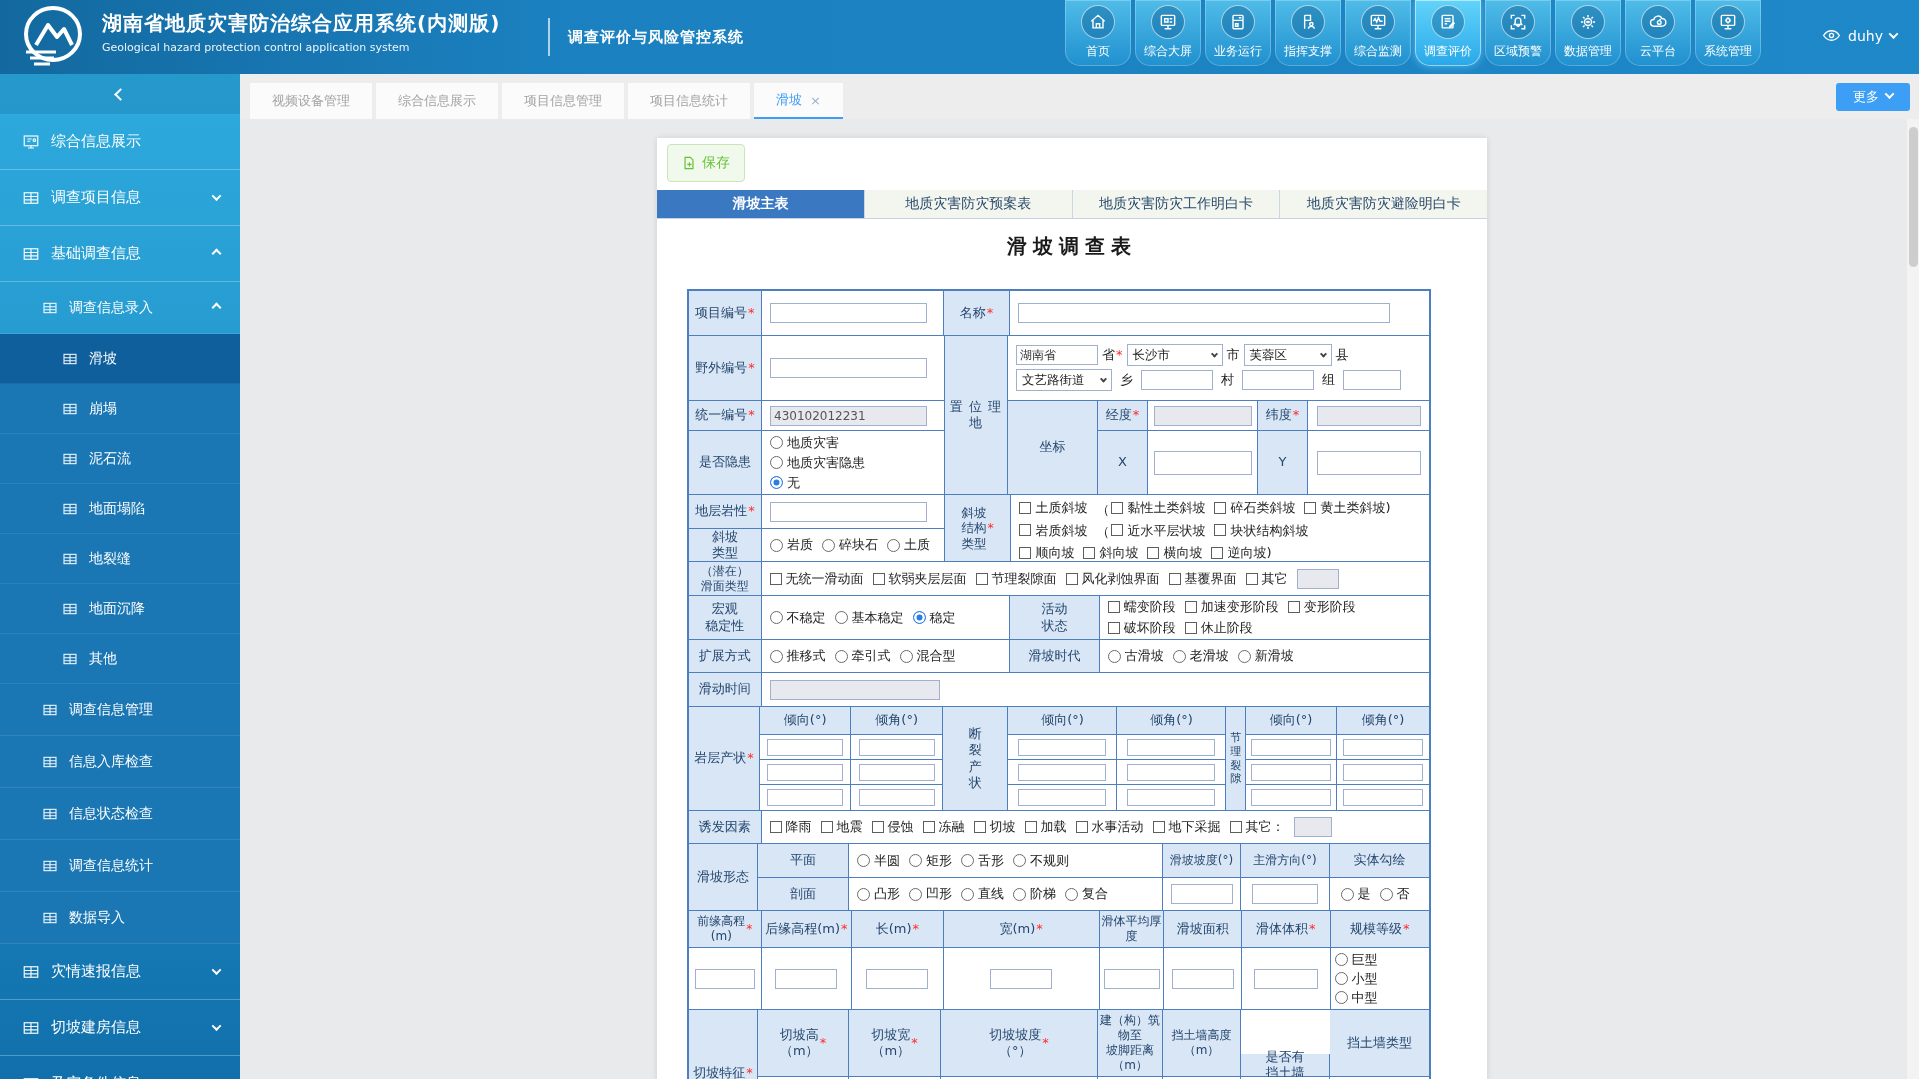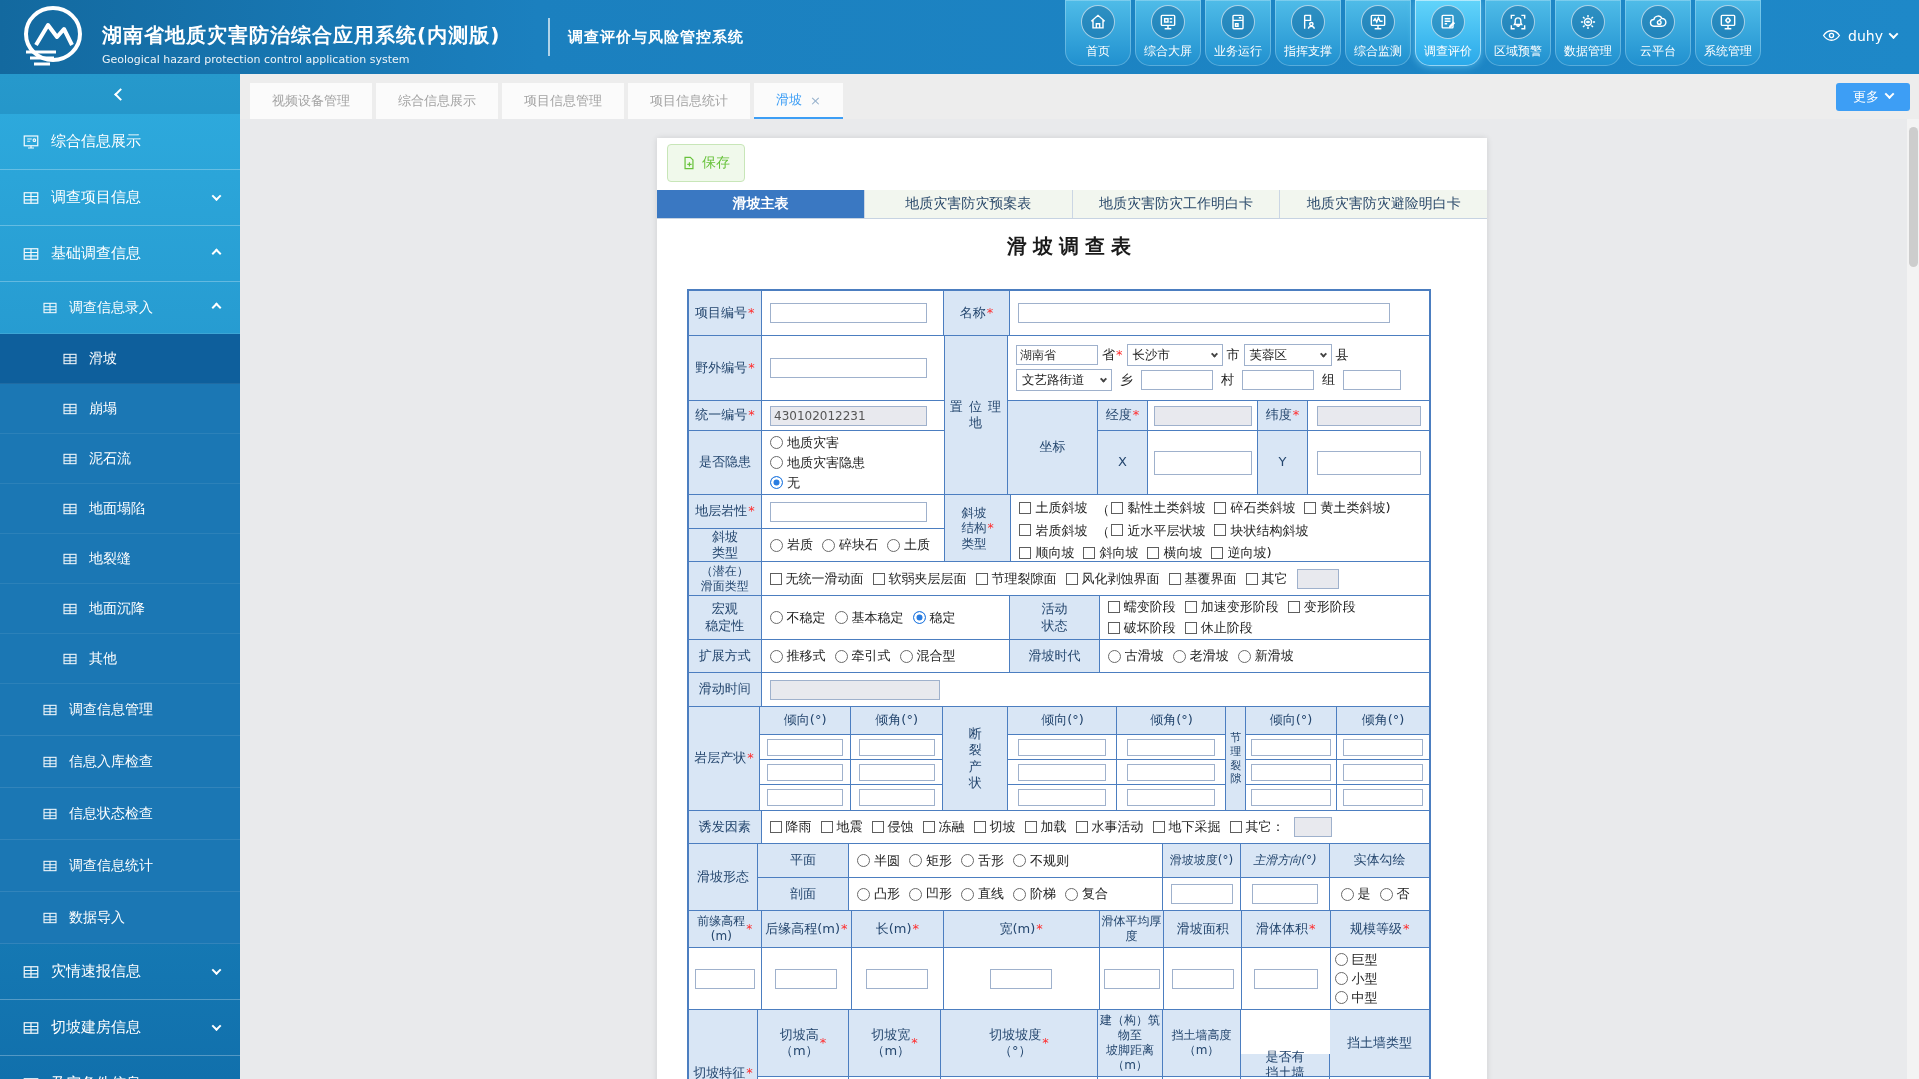--- a/index.html
+++ b/index.html
@@ -2,21 +2,21 @@
 <html><head>
 <meta charset="utf-8">
 <style>
 :root{--bb:#4C7EC0;--lb:#D9E6F5;--lt:#24466E;--hdr:#1B80BF;--acc:#3D9EF5;}
 *{margin:0;padding:0;box-sizing:border-box}
 html,body{width:1919px;height:1079px;overflow:hidden;font-family:"DejaVu Sans","Liberation Sans",sans-serif;background:#E9EAEC}
 svg{display:block}
 
 #header{position:absolute;left:0;top:0;width:1919px;height:74px;background:linear-gradient(90deg,#13699F,#1B80BF 28%,#1E88C8);z-index:30}
 #logo{position:absolute;left:14px;top:4px}
-#titles{position:absolute;left:102px;top:22px;color:#fff}
+#titles{position:absolute;left:102px;top:10px;color:#fff}
 #app-title{font-size:20px;font-weight:bold;letter-spacing:1px}
 #app-sub{font-size:11px;opacity:.92;margin-top:4px}
 #hdr-div{position:absolute;left:548px;top:18px;width:2px;height:38px;background:rgba(255,255,255,.65)}
 #module-title{position:absolute;left:568px;top:28px;color:#fff;font-size:15px;font-weight:bold;letter-spacing:1px}
 #nav{position:absolute;left:1065px;top:0;display:flex;gap:4px}
 .nav-it{width:66px;height:66px;border-radius:0 0 15px 15px;background:linear-gradient(180deg,#4FBCE8,#2090CF);display:flex;flex-direction:column;align-items:center;padding-top:5px;cursor:pointer;box-shadow:inset 0 0 0 1px rgba(255,255,255,.25)}
 .nav-it.act{background:linear-gradient(180deg,#62D4FA,#29A8E9);box-shadow:inset 0 0 0 1px rgba(255,255,255,.5),0 0 8px rgba(120,220,255,.6)}
 .nav-circ{width:34px;height:34px;border-radius:50%;background:rgba(10,95,150,.45);border:1px solid rgba(255,255,255,.6);display:flex;align-items:center;justify-content:center}
 .nav-lb{color:#fff;font-size:12px;margin-top:4px;white-space:nowrap}
 #user{position:absolute;right:22px;top:26px;display:flex;align-items:center;gap:7px;color:#fff;font-size:14px;cursor:pointer}
@@ -879,21 +879,21 @@
                 <span class="opt">
                   <span class="rbx"></span>
                   <span>舌形</span>
                 </span>
                 <span class="opt">
                   <span class="rbx"></span>
                   <span>不规则</span>
                 </span>
               </div>
             <div class="c lb" style="width: 78px; font-size: 12px; white-space: pre-line;">滑坡坡度(°)</div>
-            <div class="c lb" style="width: 89px; font-size: 12px; white-space: pre-line; font-style: italic;">主滑方向(°)</div>
+            <div class="c lb" style="width: 89px; font-size: 12px; white-space: pre-line;">主滑方向(°)</div>
             <div class="c lb nr" style="width: 99px; white-space: pre-line;">实体勾绘</div>
           </div>
           <div class="trow" style="height:33px">
             <div class="c lb" style="width: 91px; white-space: pre-line;">剖面</div>
             <div class="c wt pad" style="width:314px">
                 <span class="opt">
                   <span class="rbx"></span>
                   <span>凸形</span>
                 </span>
                 <span class="opt">

